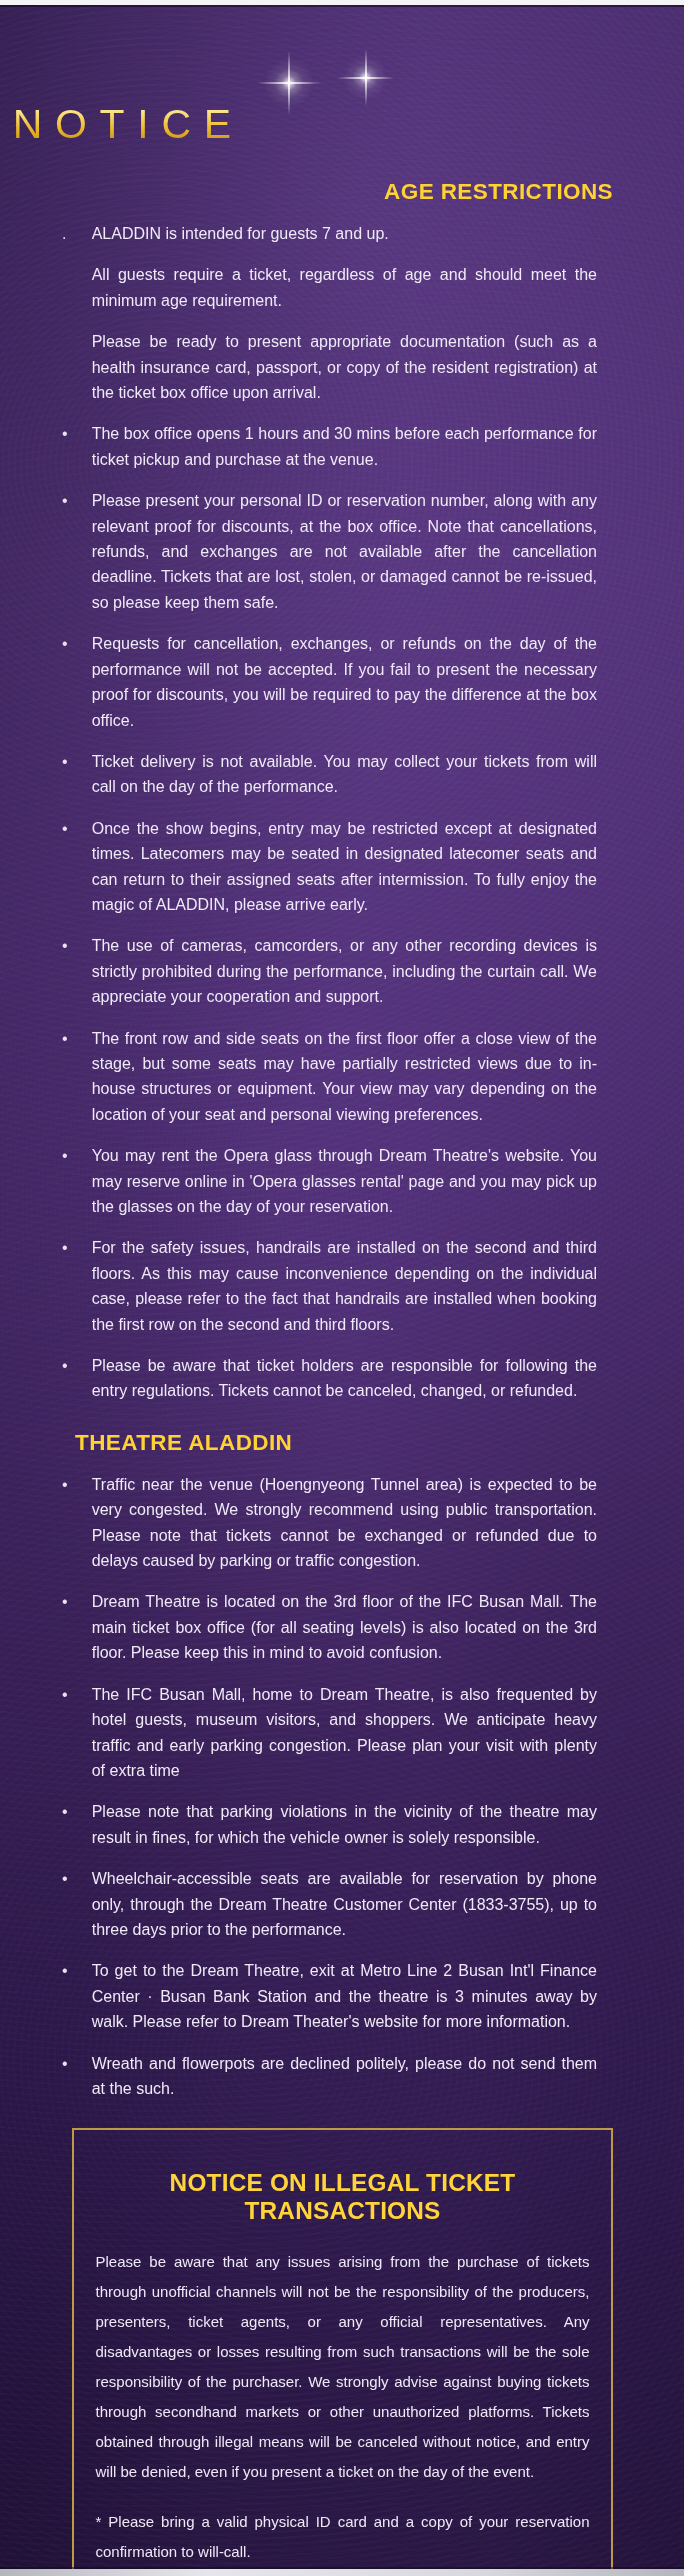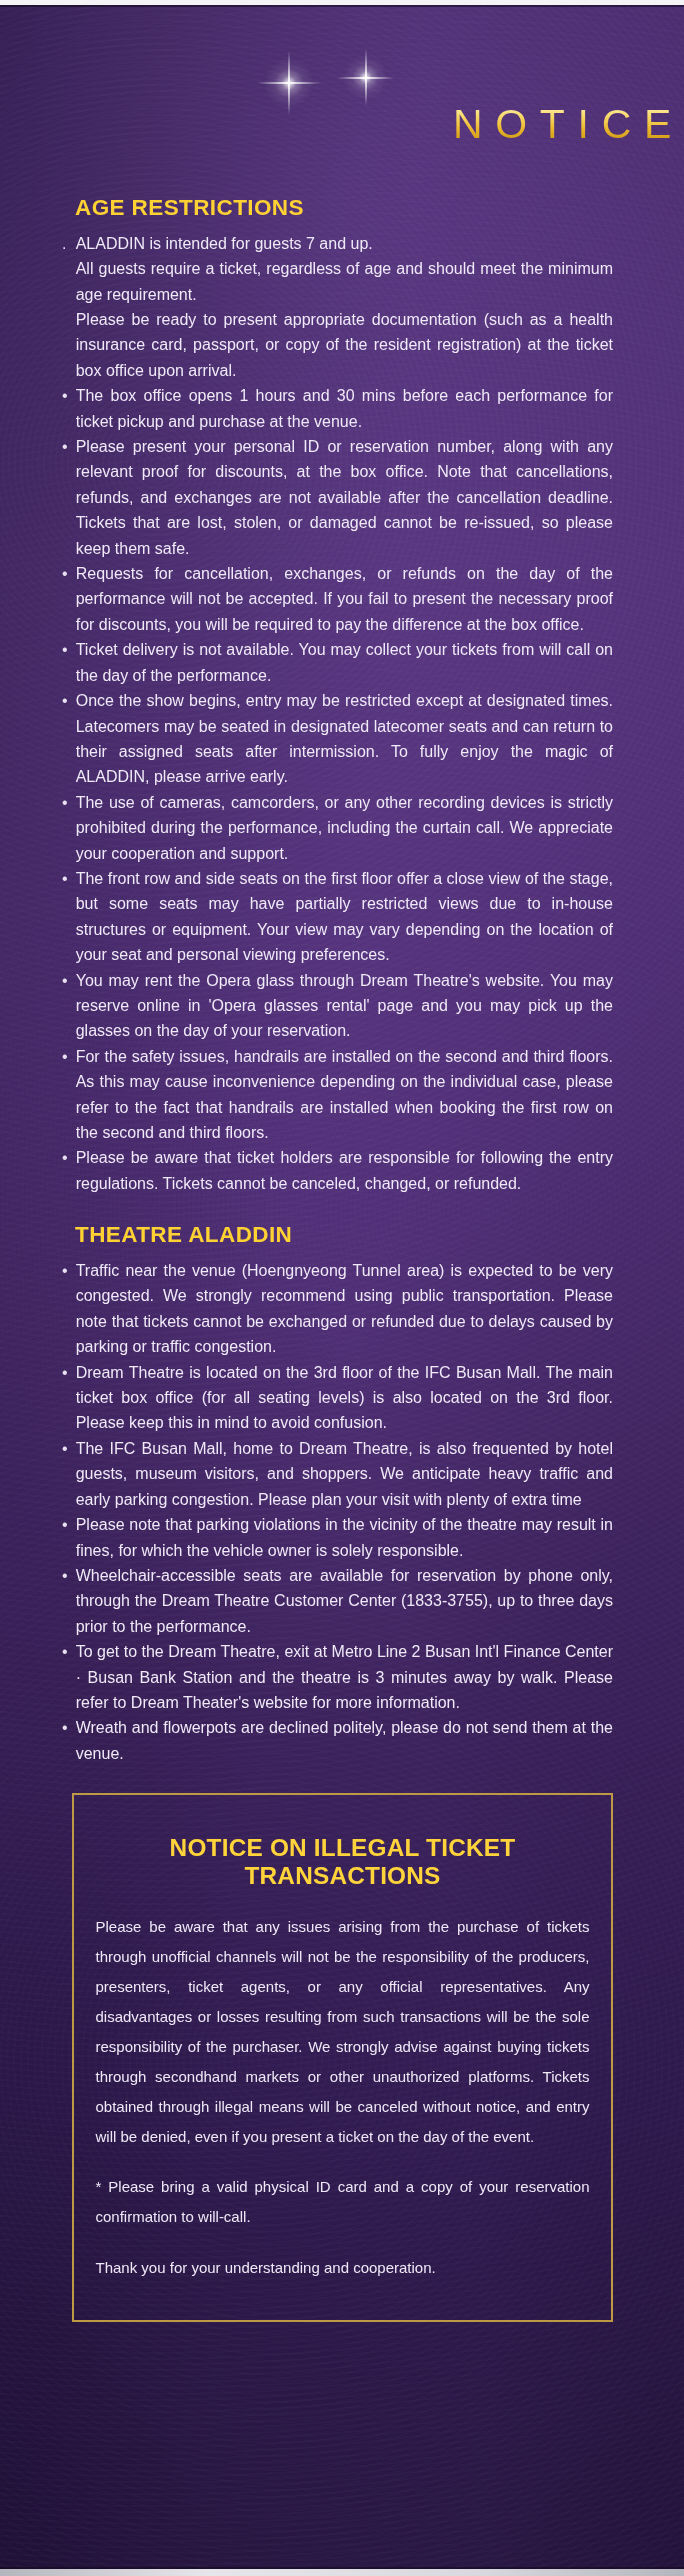--- a/index.html
+++ b/index.html
@@ -21,22 +21,22 @@
     position:absolute;inset:0;pointer-events:none;
     background-image:
       repeating-radial-gradient(circle at 23% 18%, rgba(255,255,255,.016) 0 2px, transparent 2px 5.9px),
       repeating-radial-gradient(circle at 71% 47%, rgba(0,0,0,.035) 0 1px, transparent 1px 4.9px),
       repeating-radial-gradient(circle at 40% 80%, rgba(255,255,255,.012) 0 2px, transparent 2px 6.8px);
   }
   .top-bar{position:absolute;top:0;left:0;right:0;height:4.9px;background:#f4f3f5;box-shadow:0 2px 0 rgba(12,5,24,.55);z-index:5;}
   .bottom-bar{position:absolute;bottom:0;left:0;right:0;height:6.8px;background:linear-gradient(90deg,#b5b5bd,#e6e6ea 30%,#d8d8de 70%,#b5b5bd);box-shadow:0 -2px 0 rgba(12,5,24,.5);z-index:5;}
 
   .title{
-    position:absolute;top:74px;left:16px;right:0;
-    text-align:right;
+    position:absolute;top:74px;left:0;right:0;
+    text-align:left;
     font-size:41px;font-weight:normal;
     letter-spacing:12.7px;padding-left:12.7px;
     background:linear-gradient(180deg,#fdf3b8 6%,#f7d765 34%,#ecb92e 58%,#c8910e 92%);
     -webkit-background-clip:text;background-clip:text;
     -webkit-text-fill-color:transparent;color:transparent;
     text-shadow:none;
   }
   .sparkle{position:absolute;width:64px;height:64px;pointer-events:none;z-index:4;
     background:radial-gradient(circle, rgba(255,255,255,.95) 0%, rgba(255,255,255,.30) 16%, rgba(255,255,255,.08) 32%, transparent 55%);}
   .sparkle::before{content:"";position:absolute;left:0;right:0;top:50%;height:2px;transform:translateY(-50%);
@@ -45,29 +45,29 @@
     background:linear-gradient(180deg,transparent,rgba(255,255,255,.95) 50%,transparent);}
   .sparkle.s1{left:257px;top:51px;}
   .sparkle.s2{left:337px;top:49px;width:57px;height:57px;}
 
   .content{position:relative;padding-top:179px;z-index:2;}
 
   .sec-heading{
     margin:26px 71px 9.8px 75px;
     font-size:22.5px;font-weight:bold;color:#ffd233;letter-spacing:0.4px;
   }
-  section:first-child .sec-heading{margin-top:16px;}
+  section:first-child .sec-heading{margin-top:0;text-align:right;}
   .items{margin:0 71px 0 62px;}
   .item{
     position:relative;padding-left:13.7px;
     color:#f0eaf8;font-size:16px;line-height:25.4px;
     text-align:justify;
   }
   .item .bullet{position:absolute;left:0;top:0;color:#e8e1f2;}
-  .item p{margin:0;}
+  .item p{margin:16px;}
 
   .notice-box{
     margin:27px 71px 0 72px;
     border:2px solid #bf9a44;
     padding:39px 21.5px 37px 21.5px;
     color:#efe9f7;
   }
   .box-heading{
     text-align:center;
     font-size:24.4px;font-weight:bold;color:#ffd43a;
@@ -173,21 +173,21 @@
             <div class="item">
               <span class="bullet">•</span>
               <p class="para">Wheelchair-accessible seats are available for reservation by phone only, through the Dream Theatre Customer Center (1833-3755), up to three days prior to the performance.</p>
             </div>
             <div class="item">
               <span class="bullet">•</span>
               <p class="para">To get to the Dream Theatre, exit at Metro Line 2 Busan Int'l Finance Center · Busan Bank Station and the theatre is 3 minutes away by walk. Please refer to Dream Theater's website for more information.</p>
             </div>
             <div class="item">
               <span class="bullet">•</span>
-              <p class="para">Wreath and flowerpots are declined politely, please do not send them at the venue.</p>
+              <p class="para">Wreath and flowerpots are declined politely, please do not send them at the such.</p>
             </div>
           </div>
         </section>
       </div>
 
     <div class="notice-box">
       <h2 class="box-heading">NOTICE ON ILLEGAL TICKET TRANSACTIONS</h2>
       <div id="box-paras">
           <p class="box-para">Please be aware that any issues arising from the purchase of tickets through unofficial channels will not be the responsibility of the producers, presenters, ticket agents, or any official representatives. Any disadvantages or losses resulting from such transactions will be the sole responsibility of the purchaser. We strongly advise against buying tickets through secondhand markets or other unauthorized platforms. Tickets obtained through illegal means will be canceled without notice, and entry will be denied, even if you present a ticket on the day of the event.</p>
         </div>

